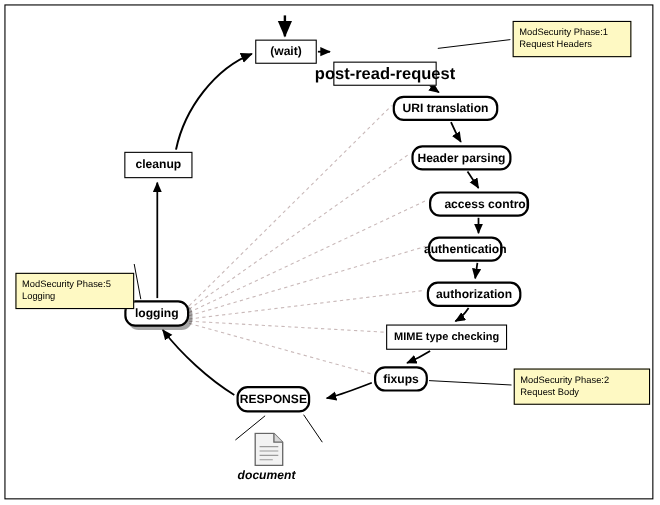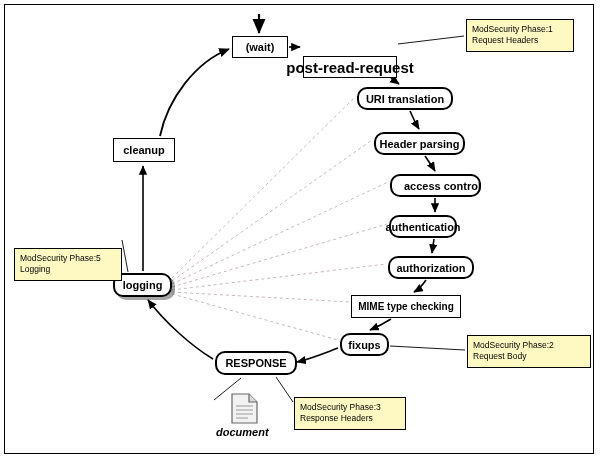--- a/index.html
+++ b/index.html
@@ -173,40 +173,38 @@
     </div>
 
   <div class="node thin" style="left:351px;top:295px;width:110px;height:23px;font-size:10px;">
       <span>MIME type checking</span>
     </div>
 
   <div class="node bold" style="left:340px;top:333px;width:49px;height:23px;font-size:11px;">
       <span>fixups</span>
     </div>
 
-  <div class="node bold" style="left:215px;top:351px;width:82px;height:24px;font-size:11px;">
+  <div class="node bold" style="left:215px;top:351px;width:67px;height:24px;font-size:11px;">
       <span>RESPONSE</span>
     </div>
 
   <div class="node bold shadow" style="left:113px;top:273px;width:59px;height:24px;font-size:11px;">
       <span>logging</span>
     </div>
 
   <div class="node thin" style="left:113px;top:138px;width:62px;height:24px;font-size:11px;text-align:center;">
       <span>cleanup</span>
     </div>
 
   <div class="note" style="left:466px;top:19px;width:108px;height:33px;">ModSecurity Phase:1
 Request Headers</div>
   <div class="note" style="left:14px;top:216px;width:108px;height:33px;margin-top:32px;">ModSecurity Phase:5
 Logging</div>
   <div class="note" style="left:467px;top:335px;width:124px;height:33px;">ModSecurity Phase:2
 Request Body</div>
-  <div class="note" style="left:294px;top:397px;width:112px;height:33px;">ModSecurity Phase:3
-Response Headers</div>
 
   <svg class="doc-icon" style="left:228px;top:393px;" width="34" height="32" viewBox="0 0 34 32">
     <path d="M4,1 L21,1 L29,9 L29,30 L4,30 Z" fill="#f2f2f2" stroke="#666666" stroke-width="1.2"></path>
     <path d="M21,1 L21,9 L29,9" fill="#d9d9d9" stroke="#666666" stroke-width="1.2"></path>
     <g stroke="#9a9a9a" stroke-width="1">
       <path d="M8,13 L25,13"></path>
       <path d="M8,17 L25,17"></path>
       <path d="M8,21 L25,21"></path>
       <path d="M8,25 L20,25"></path>
     </g>

